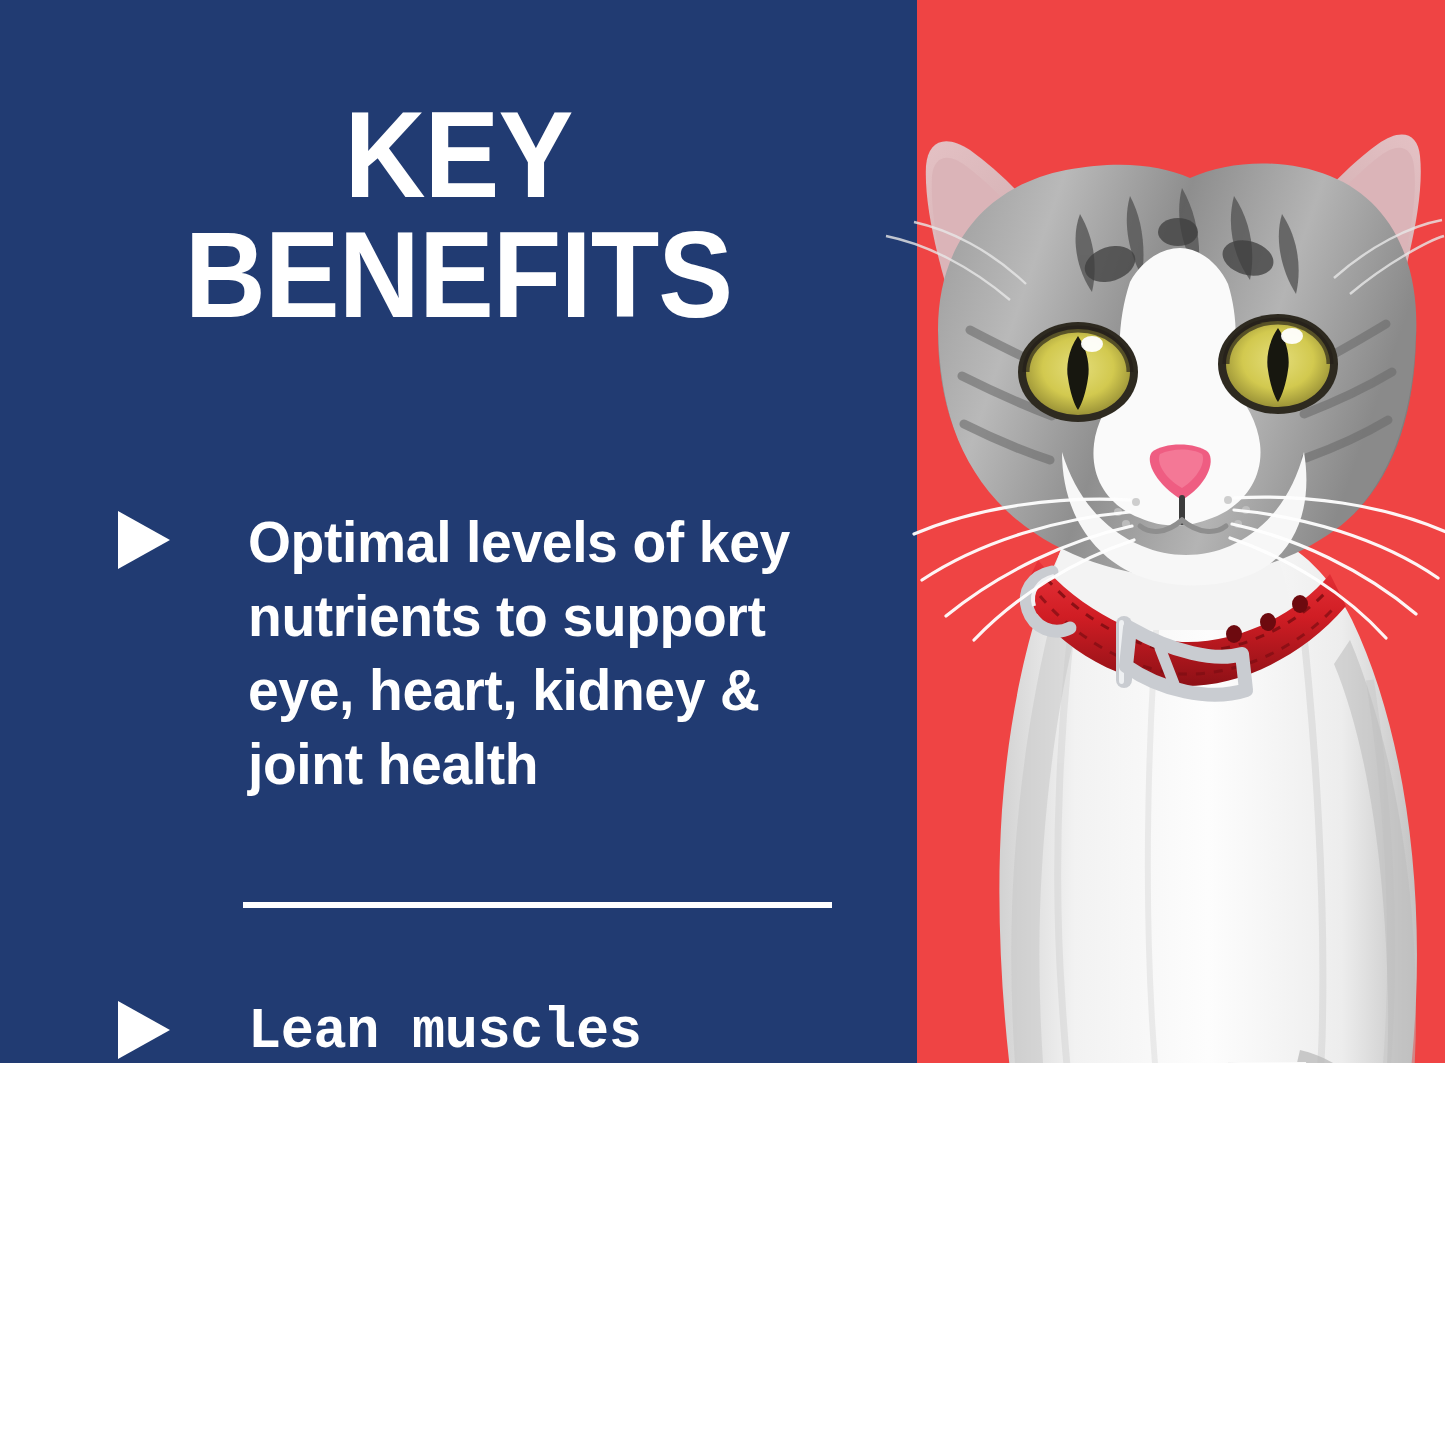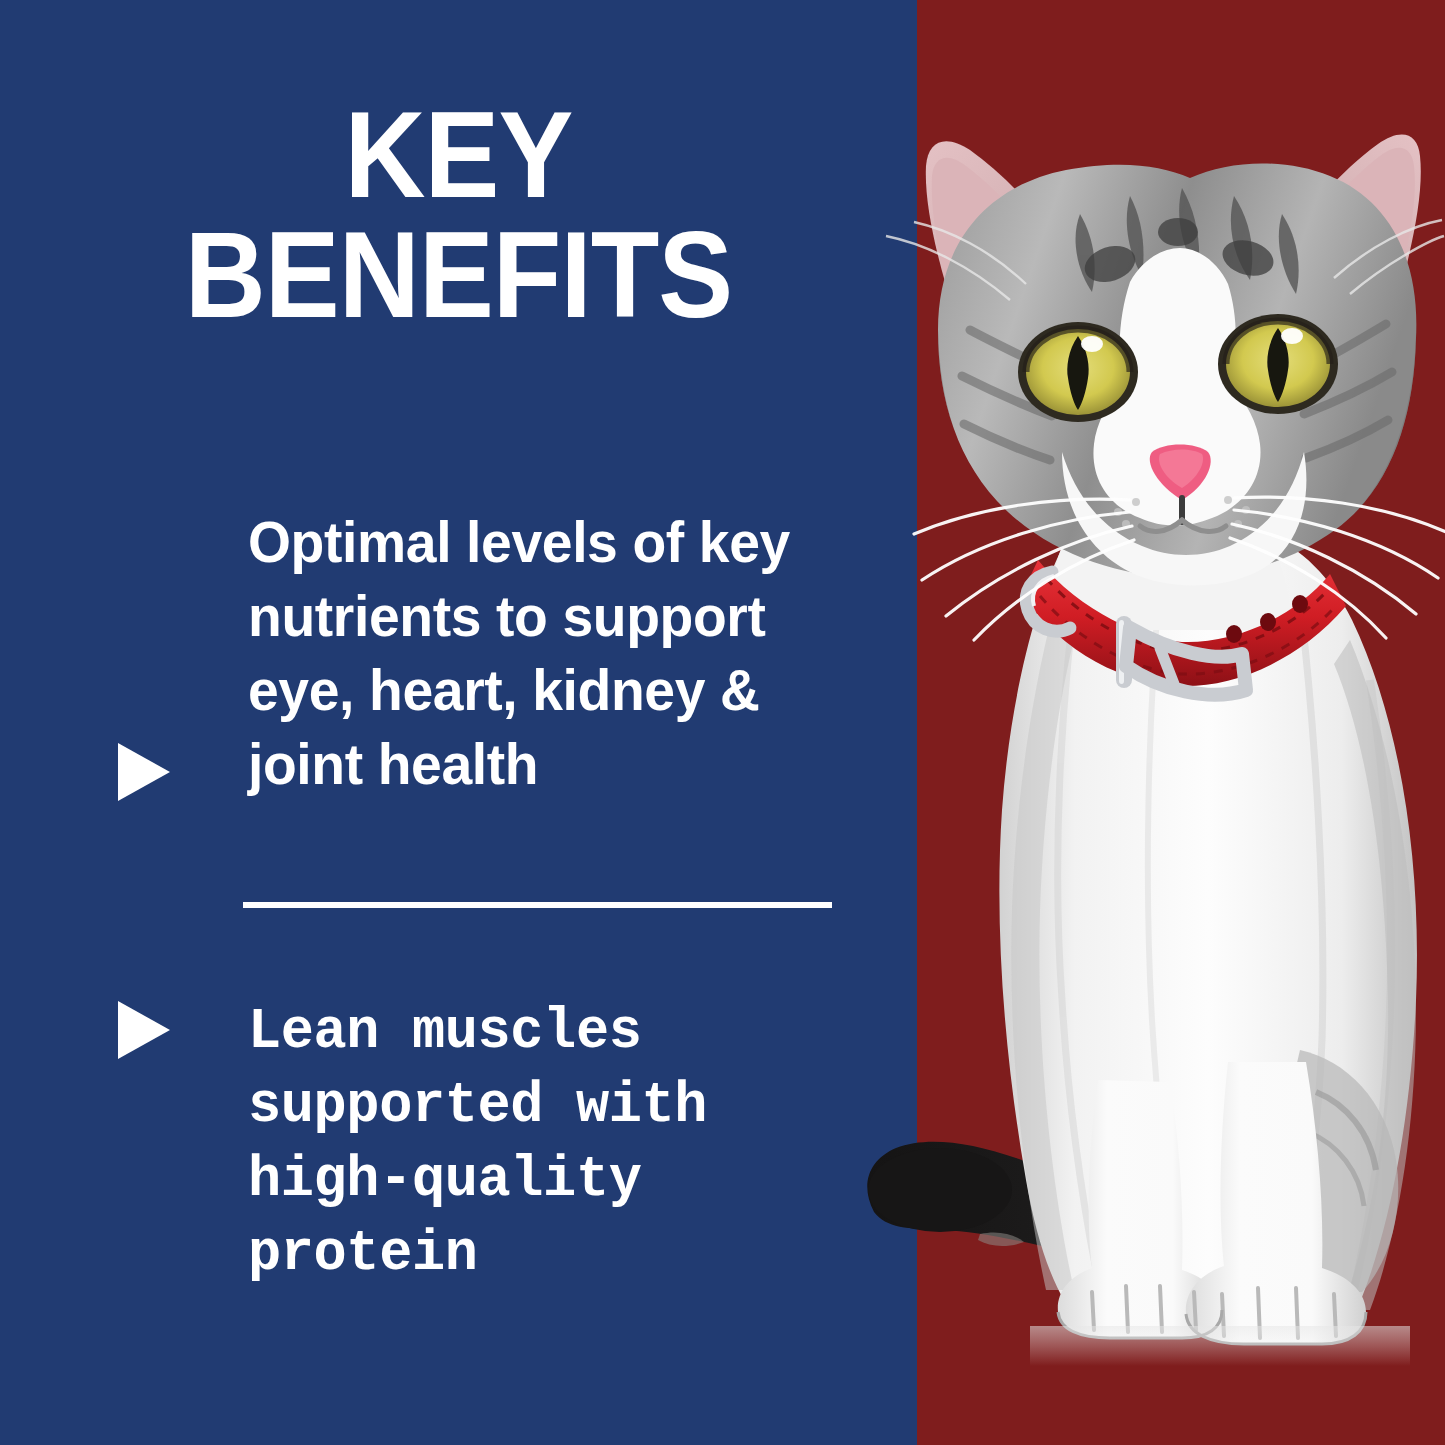--- a/index.html
+++ b/index.html
@@ -1,21 +1,21 @@
 <!DOCTYPE html>
 <html><head>
 <meta charset="utf-8">
 <style>
   html,body{margin:0;padding:0;background:#fff;}
   body{font-family:"Liberation Sans","DejaVu Sans",sans-serif;}
 
   #stage{
     position:relative;
-    width:1445px;height:1445px;
-    background:#7f1d1d;
+    width:1445px;height:1063px;
+    background:#ef4444;
     overflow:hidden;
   }
 
   
   #blue-panel{
     position:absolute;left:0;top:0;
     width:917px;height:1445px;
     background:#213b72;
   }
 
@@ -32,21 +32,21 @@
     white-space:pre-line;
   }
 
   .bullet-row{
     position:absolute;
     left:118px;
     width:760px;
     display:flex;
     align-items:flex-start;
   }
-  #bullet-1{top:505px;align-items:flex-end;}
+  #bullet-1{top:505px;}
   #bullet-2{top:995px;font-family:Liberation Mono, monospace;}
 
   .marker{
     flex:0 0 auto;
     width:0;height:0;
     border-top:29px solid transparent;
     border-bottom:29px solid transparent;
     border-left:52px solid #ffffff;
     margin-top:6px;
   }

